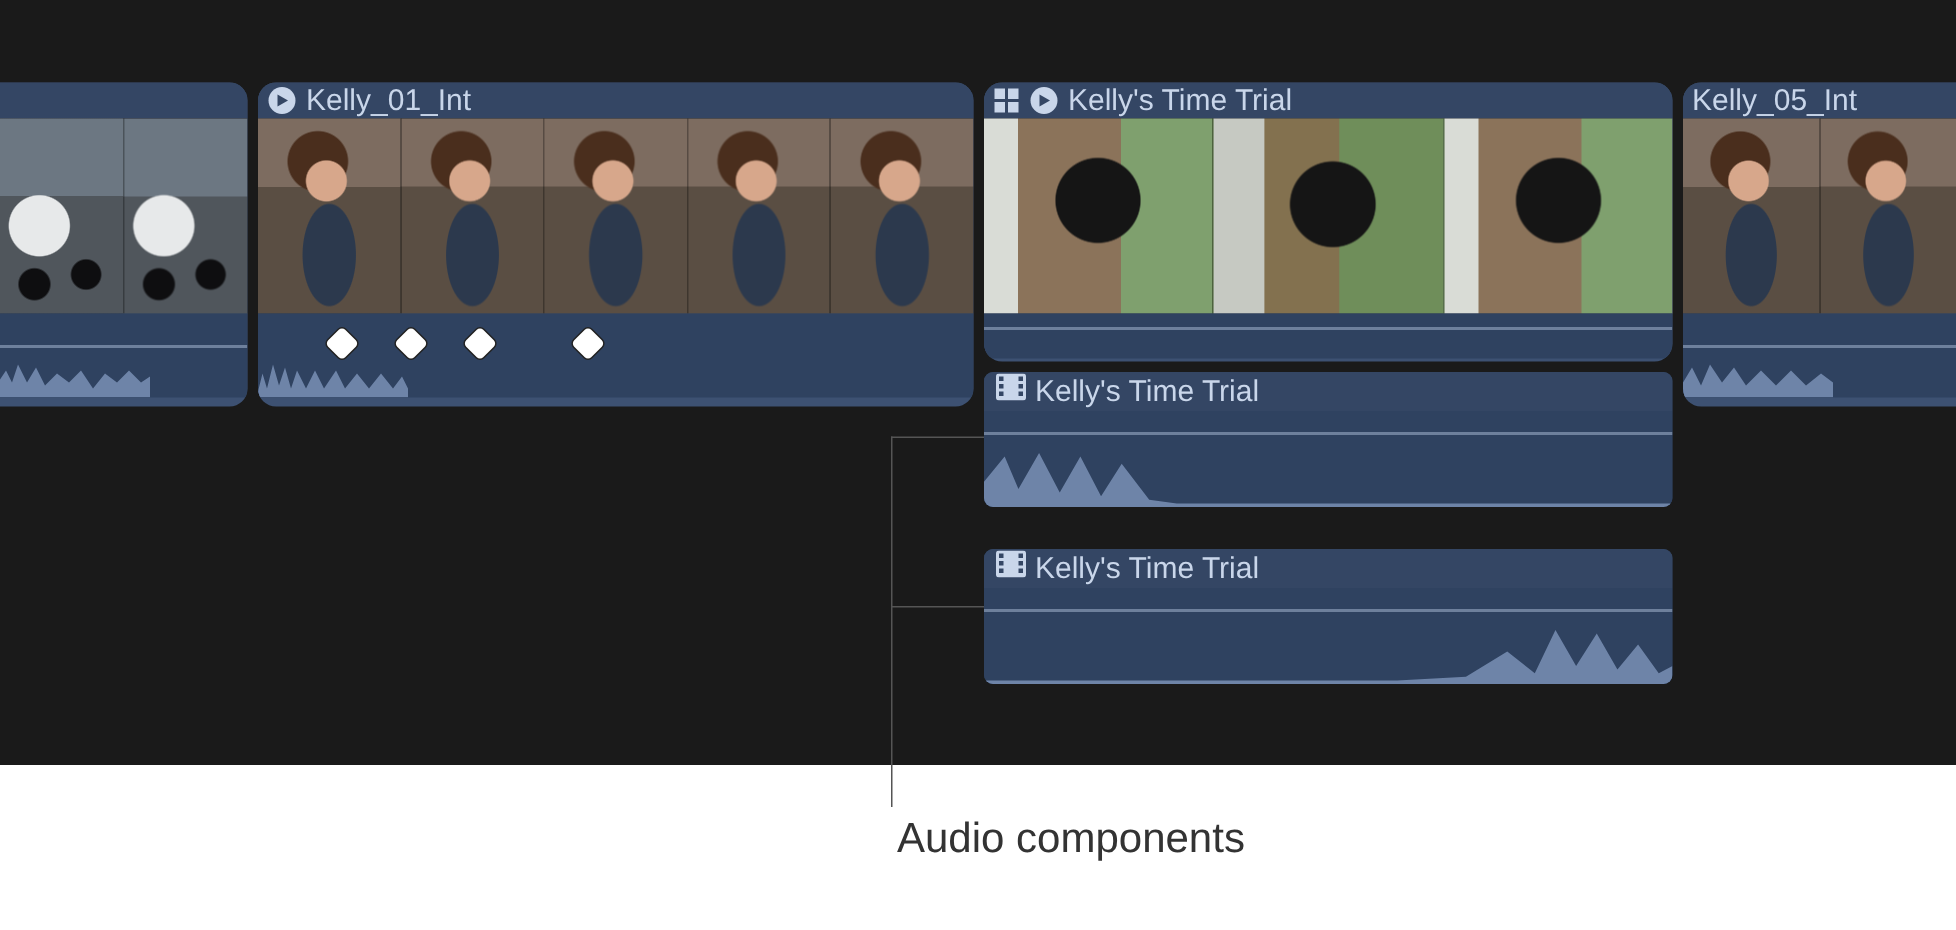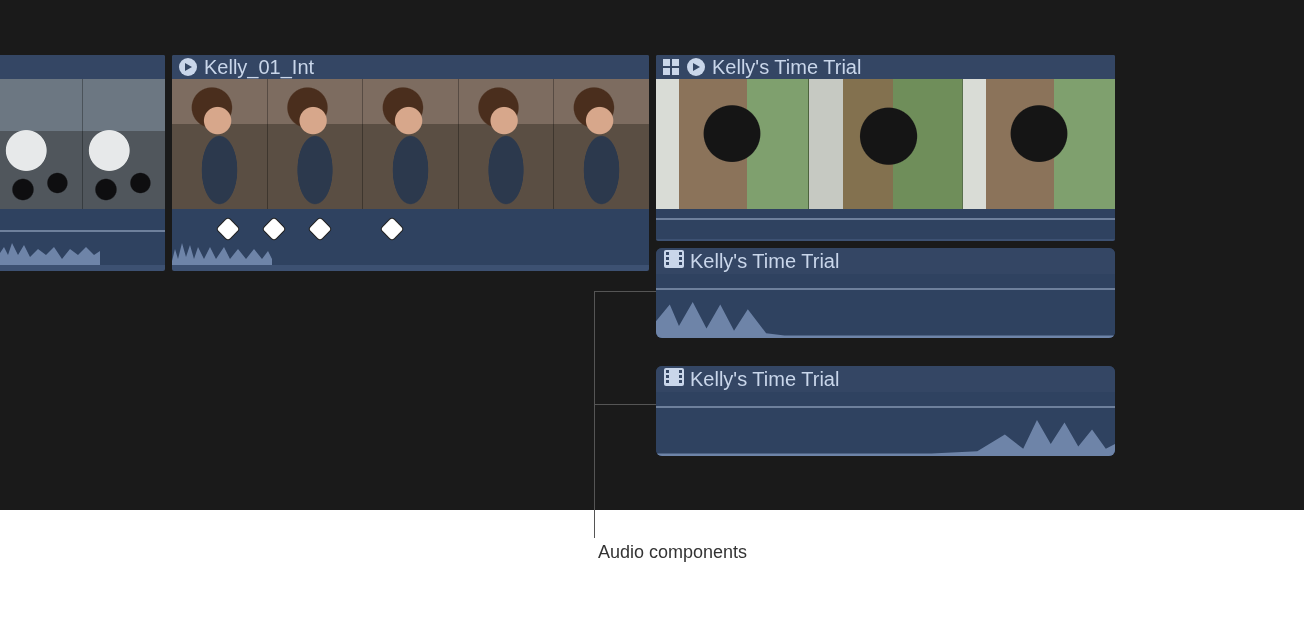--- a/index.html
+++ b/index.html
@@ -14,21 +14,21 @@
   .timeline-area {
     position: absolute;
     top: 0; left: 0; right: 0;
     height: 510px;
     background: #1a1a1a;
   }
 
   
   .clip {
     position: absolute;
-    border-radius: 2px;
+    border-radius: 12px;
     overflow: hidden;
     background: #3d5172;
   }
   .clip.truncated-left { border-top-left-radius: 0; border-bottom-left-radius: 0; }
   .clip.truncated-right { border-top-right-radius: 0; border-bottom-right-radius: 0; }
 
   .clip-header {
     height: 24px;
     display: flex;
     align-items: center;
@@ -131,21 +131,21 @@
   }
   .ac-body .level-line {
     position:absolute; left:0; right:0; top:22%;
     height:2px; background: rgba(188,205,230,.45);
   }
 
   
   .callout {
     position:absolute;
     color:#333;
-    font-size: 18px;
+    font-size: 28px;
     line-height:1.35;
   }
   .callout-line {
     position:absolute;
     background:#555;
   }
   .callout-line.v { width:1px; }
   .callout-line.h { height:1px; }
 
   
@@ -273,20 +273,35 @@
       <span>Kelly's Time Trial</span>
     </div>
     <div class="ac-body">
       <div class="level-line"></div>
       <svg class="wave" viewBox="0 0 100 40" preserveAspectRatio="none" style="position:absolute;left:0;bottom:0;width:100%;height:48px;">
         <polyline points="0,40 0,38 60,38 70,36 76,22 80,34 83,10 86,30 89,12 92,32 95,18 98,34 100,30 100,40"></polyline>
       </svg>
     </div>
   </div>
 
+  <div class="clip truncated-right" style="top:55px; left:1122px; width:182px; height:216px;">
+    <div class="clip-header">
+      <span>Kelly_05_Int</span>
+    </div>
+    <div class="thumbs">
+      <div class="thumb interview"></div>
+      <div class="thumb interview"></div>
+    </div>
+    <div class="audio-strip">
+      <div class="level-line"></div>
+      <svg class="wave" viewBox="0 0 100 40" preserveAspectRatio="none">
+        <polyline points="0,40 0,30 6,20 12,32 18,18 26,30 34,20 42,32 52,22 62,32 72,22 82,32 92,24 100,30 100,40"></polyline>
+      </svg>
+    </div>
+  </div>
 
 </div>
 
 <div class="callout-line v" style="left:594px; top:291px; height:247px;"></div>
 <div class="callout-line h" style="left:594px; top:291px; width:62px;"></div>
 <div class="callout-line h" style="left:594px; top:404px; width:62px;"></div>
 
 <div class="callout" style="left:598px; top:540px; width:360px;">
   <div>Audio components</div>
 </div>

